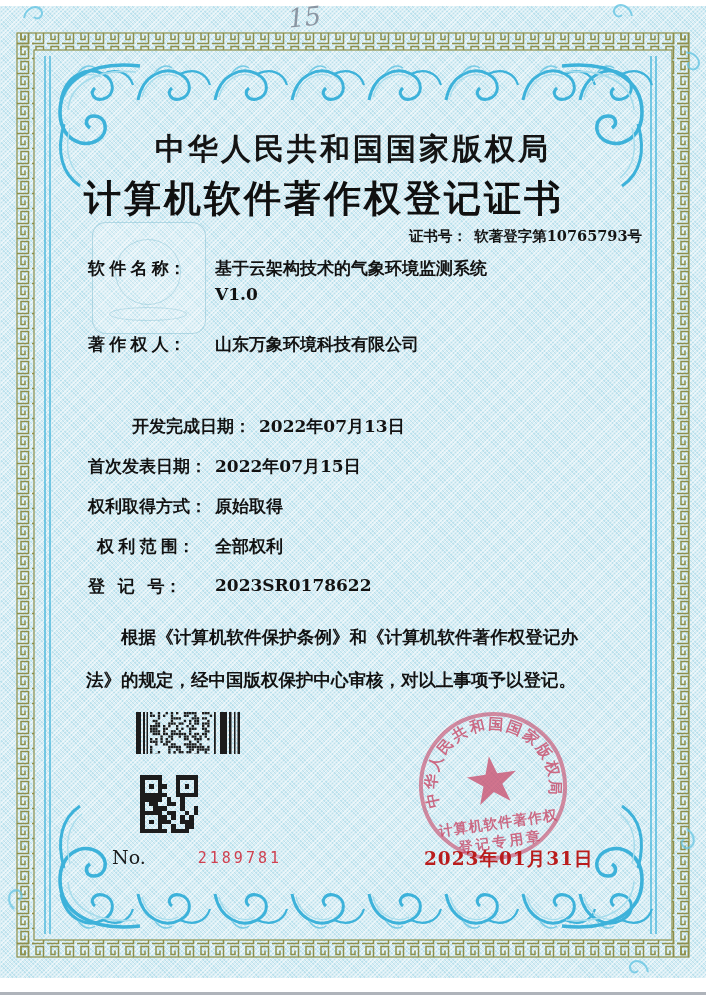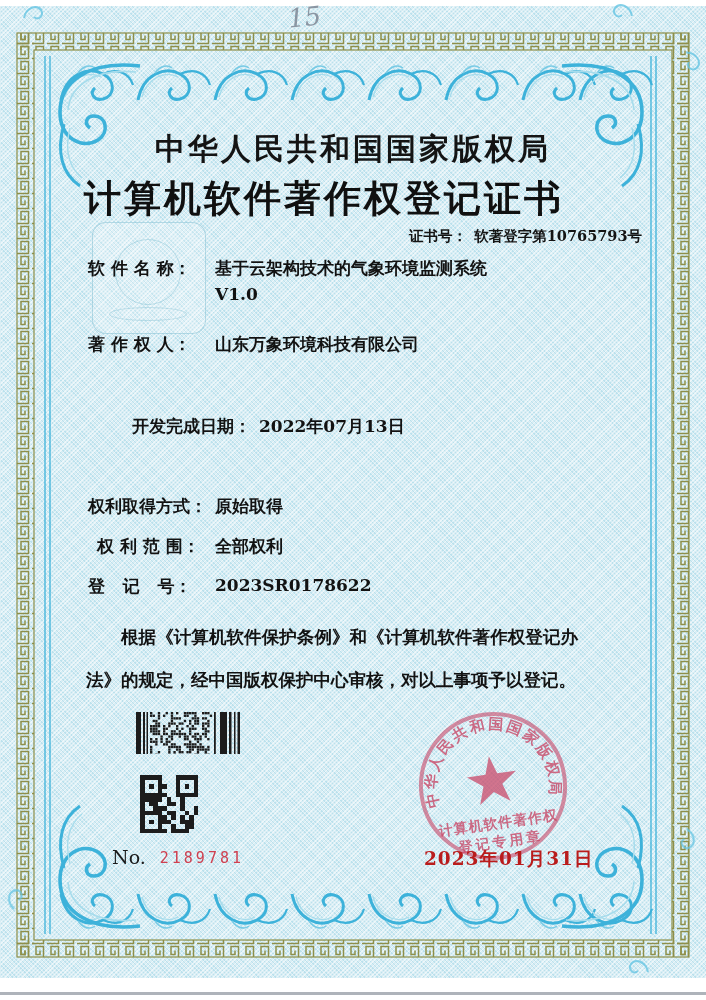--- a/index.html
+++ b/index.html
@@ -13,33 +13,33 @@
   .frame-svg{position:absolute;left:0;top:0;width:706px;height:1000px;pointer-events:none;}
   .scan-line{position:absolute;left:0;top:992px;width:706px;height:3px;background:#aeb3ba;}
   .handwriting{position:absolute;left:288px;top:2px;font-size:26px;font-style:italic;
                color:#7d8795;transform:rotate(-6deg);opacity:.85;}
   .authority{position:absolute;left:0;top:129px;width:706px;text-align:center;
              font-size:30px;font-weight:bold;letter-spacing:3px;color:#141414;white-space:nowrap;}
   .main-title{position:absolute;left:0;top:174px;width:648px;text-align:center;
               font-size:37px;font-weight:bold;letter-spacing:3px;color:#101010;white-space:nowrap;}
   .cert-no{position:absolute;right:64px;top:227px;font-size:14.5px;font-weight:bold;color:#141414;white-space:nowrap;}
   .row{position:absolute;left:88px;font-size:17px;font-weight:bold;color:#121212;white-space:nowrap;}
-  .row-label{display:inline-block;width:128px;white-space:pre;}
+  .row-label{display:inline-block;width:128px;white-space:pre;font-family:Liberation Serif, serif;}
   .row-value{position:absolute;left:127px;top:0;white-space:nowrap;}
   .row-name{top:257px;}  .name-line2{position:absolute;left:127px;top:27px;}
   .row-holder{top:333px;}
   .row-dev{top:415px;margin-left:44px;}   .row-pub{top:455px;}  .row-acq{top:495px;}
   .row-scope{top:535px;padding-left:9px;} .row-reg{top:575px;}
   .statement{position:absolute;left:86px;top:616px;width:492px;font-size:17.5px;font-weight:bold;
              color:#121212;line-height:43px;text-indent:2em;text-align:justify;}
   .barcode{position:absolute;left:136px;top:712px;width:104px;height:42px;}
   .qrcode{position:absolute;left:140px;top:775px;width:58px;height:58px;}
   .serial{position:absolute;left:112px;top:846px;font-size:19px;color:#1a1a1a;white-space:nowrap;}
   .serial .num{font-family:"DejaVu Sans Mono","Liberation Mono",monospace;
-               font-size:15px;color:#cf4050;letter-spacing:3px;margin-left:14px;vertical-align:1px;}
+               font-size:15px;color:#cf4050;letter-spacing:3px;margin-left:14px;vertical-align:1px;padding-left:38px;}
   .issue-date{position:absolute;left:424px;top:846px;font-size:18.5px;font-weight:bold;
               letter-spacing:1px;color:#b91c1c;white-space:nowrap;}
   .seal-svg{position:absolute;left:404px;top:697px;width:178px;height:178px;
             transform:rotate(-8deg);opacity:.92;}
   .watermark{position:absolute;left:92px;top:222px;width:112px;height:110px;
              border:1.5px solid rgba(125,188,208,.5);border-radius:14px;
              background:rgba(255,255,255,.18);}
   .watermark::before{content:"";position:absolute;left:22px;top:16px;width:64px;height:64px;
              border:1.5px solid rgba(125,188,208,.45);border-radius:50%;}
   .watermark::after{content:"";position:absolute;left:16px;bottom:12px;width:76px;height:12px;
@@ -139,20 +139,24 @@
     <span class="row-value">基于云架构技术的气象环境监测系统</span>
     <span class="name-line2">V1.0</span>
   </div>
   <div class="row row-holder">
     <span class="row-label">著 作 权 人：</span>
     <span class="row-value">山东万象环境科技有限公司</span>
   </div>
   <div class="row row-dev">
     <span class="row-label">开发完成日期：</span>
     <span class="row-value">2022年07月13日</span>
+  </div>
+  <div class="row row-pub">
+    <span class="row-label">首次发表日期：</span>
+    <span class="row-value">2022年07月15日</span>
   </div>
   <div class="row row-acq">
     <span class="row-label">权利取得方式：</span>
     <span class="row-value">原始取得</span>
   </div>
   <div class="row row-scope">
     <span class="row-label">权 利 范 围：</span>
     <span class="row-value">全部权利</span>
   </div>
   <div class="row row-reg">

